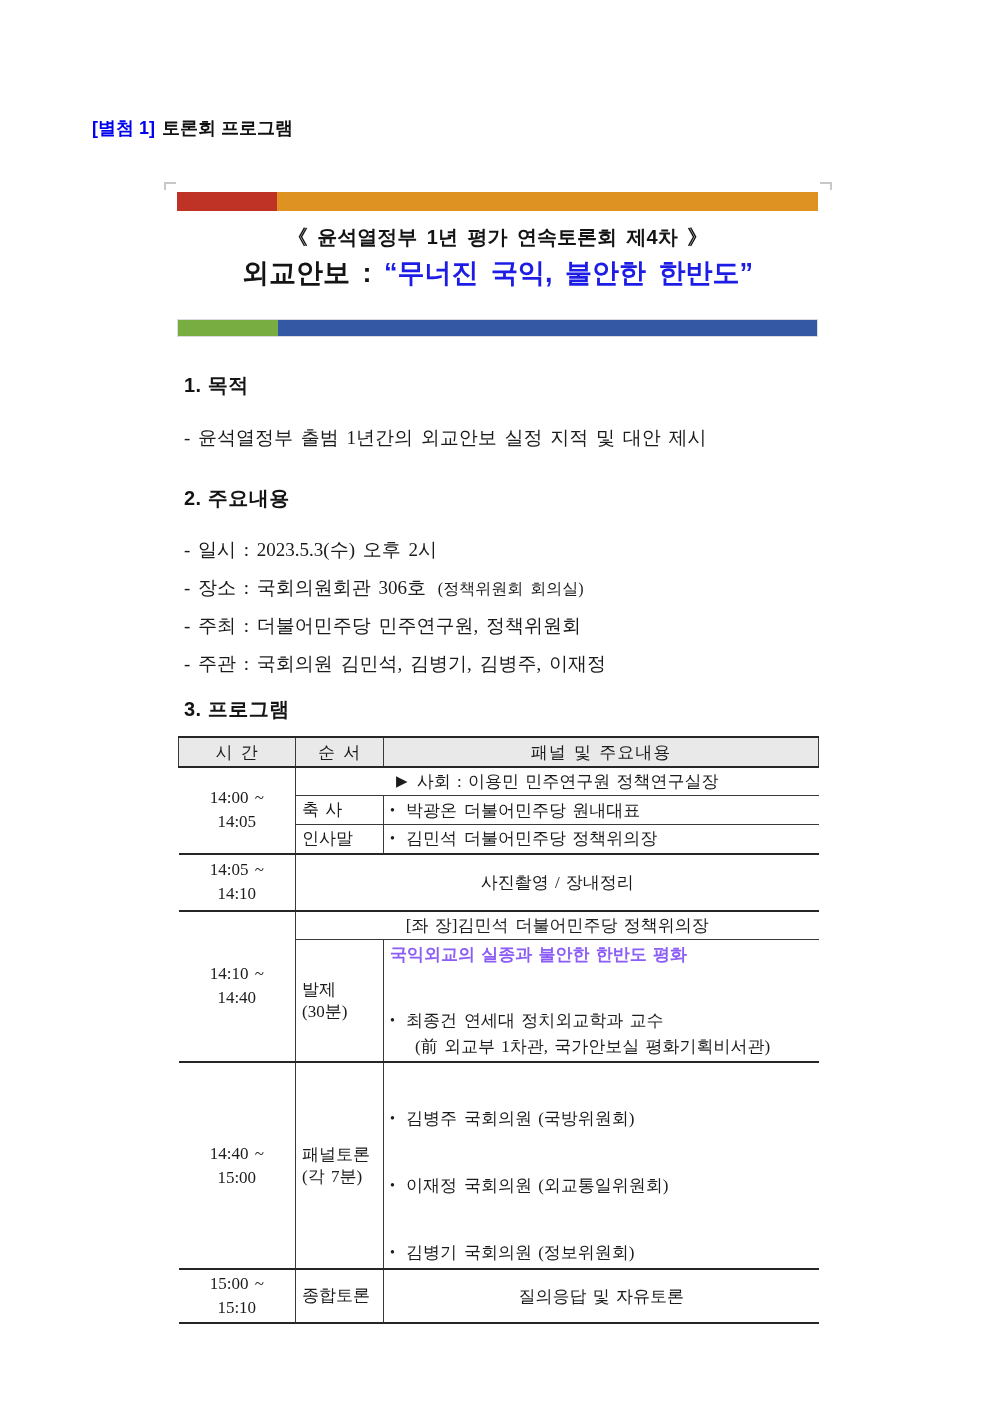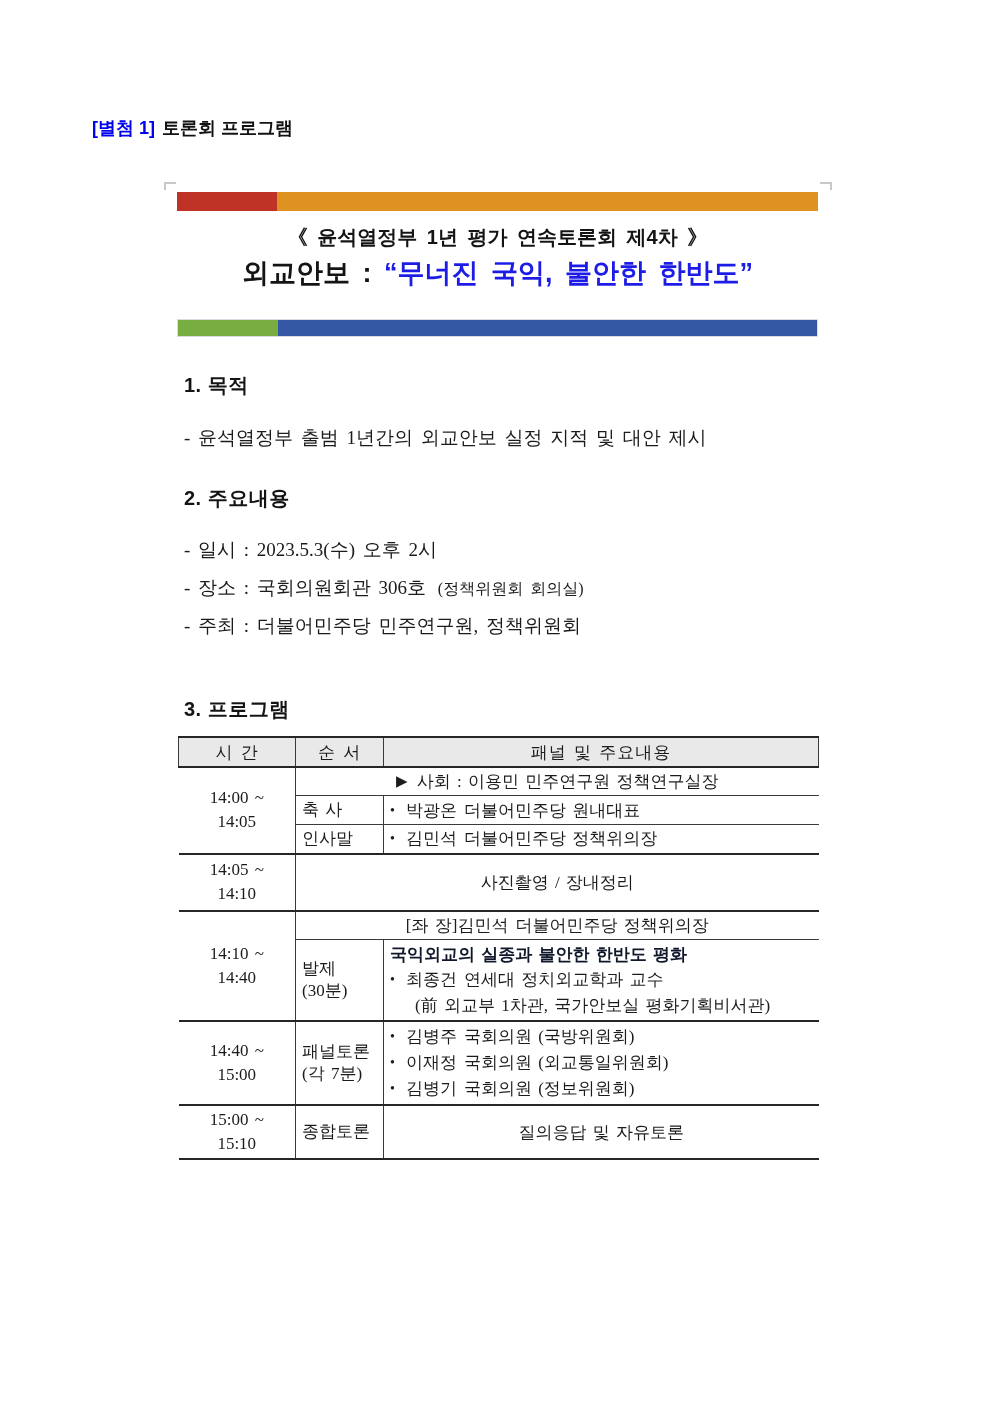--- a/index.html
+++ b/index.html
@@ -76,22 +76,22 @@
   .program-table tr.block-start td { border-top:2px solid #262626; }
   .program-table tr.last td { border-bottom:2px solid #262626; }
   .col-time  { border-right:1px solid #3a3a3a; text-align:center; line-height:24px; padding:2px 2px; }
   .col-order { border-right:1px solid #3a3a3a; text-align:left; line-height:22px; padding:2px 2px; }
   .cell-center  { text-align:center; }
   .cell-content { padding-left:9px; }
   .bullet { font-size:14px; margin-right:11px; position:relative; top:-1px; }
   .arrow  { font-size:15px; margin-right:9px; position:relative; top:-1px; }
   .tname  { font-weight:normal; margin-right:7px; }
   .tpfx   { }
-  .blue-title { color:#0f172a; font-weight:bold; line-height:25px; }
-  .pt-line { line-height:25px; white-space:nowrap; }
+  .blue-title { color:#8b5cf6; font-weight:bold; line-height:25px; }
+  .pt-line { line-height:25px; white-space:nowrap;margin-top:41px; }
   .note-line { padding-left:25px; line-height:25px; white-space:nowrap; }
 </style>
 </head>
 <body>
 
 <div style="position:absolute; inset:0;">
 
   <div class="abs attachment-heading">
     <span class="tag-blue">[별첨 1]</span><span class="tag-title">토론회 프로그램</span>
   </div>
@@ -119,20 +119,23 @@
 
   <div class="abs sec-heading" style="top:485px;">2. 주요내용</div>
   <div class="abs body-item" style="top:537px;">
     <span>- 일시 : 2023.5.3(수) 오후 2시</span><span class="note"></span>
   </div>
   <div class="abs body-item" style="top:575px;">
     <span>- 장소 : 국회의원회관 306호</span> <span class="note">(정책위원회 회의실)</span>
   </div>
   <div class="abs body-item" style="top:613px;">
     <span>- 주최 : 더불어민주당 민주연구원, 정책위원회</span><span class="note"></span>
+  </div>
+  <div class="abs body-item" style="top:651px;">
+    <span>- 주관 : 국회의원 김민석, 김병기, 김병주, 이재정</span><span class="note"></span>
   </div>
 
   <div class="abs sec-heading" style="top:696px;">3. 프로그램</div>
 
   <table class="program-table">
     <colgroup>
         <col style="width:117px">
         <col style="width:88px">
         <col style="width:435px">
       </colgroup>

